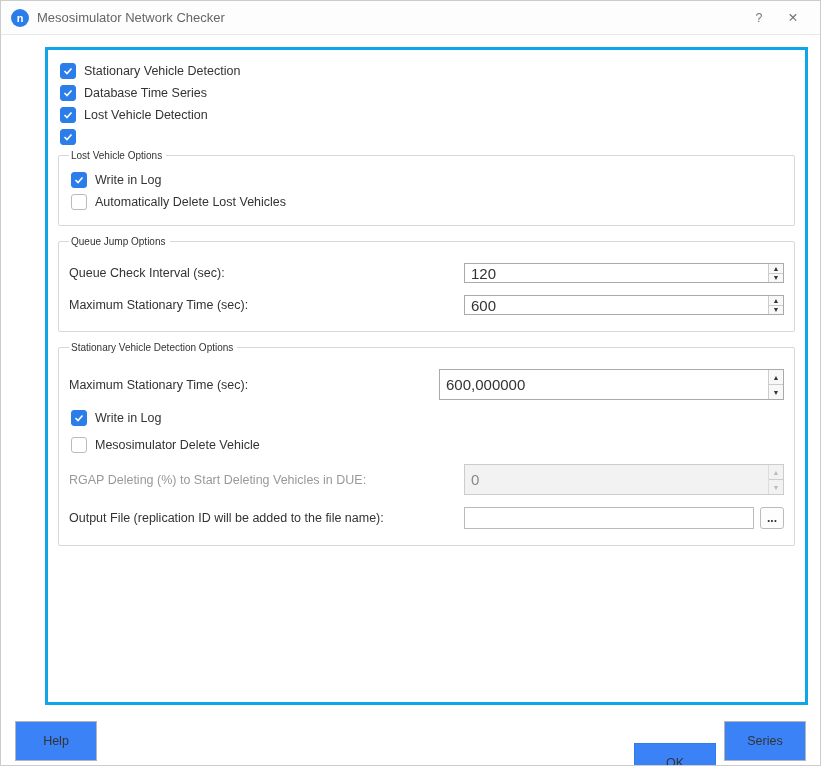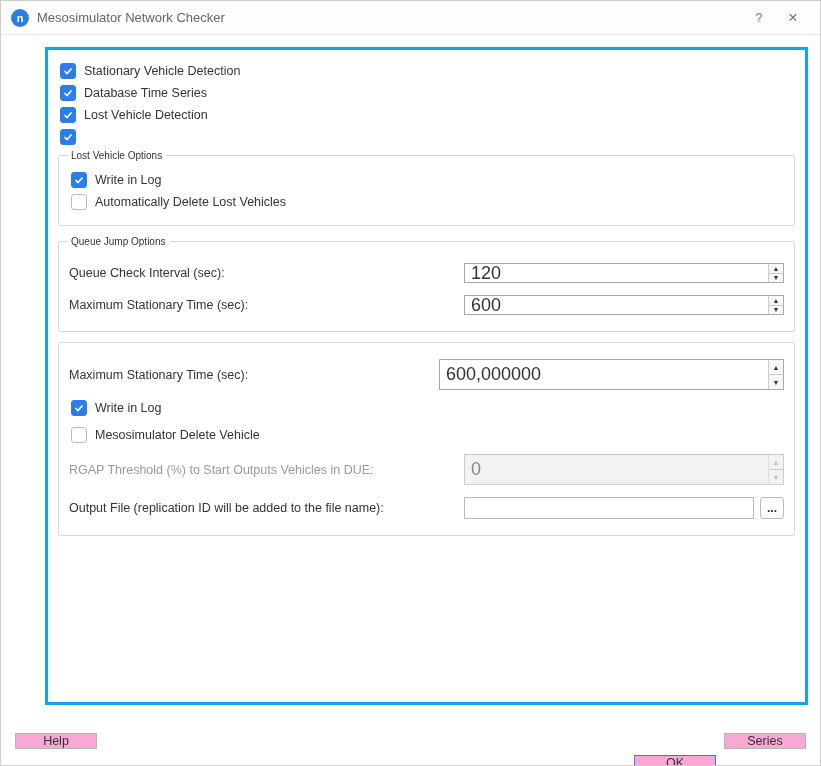--- a/index.html
+++ b/index.html
@@ -111,21 +111,21 @@
   }
   .spin-wrap.med {
     height: 20px;
   }
   .spin-input {
     flex: 1;
     border: none;
     outline: none;
     padding: 2px 6px;
     font-family: inherit;
-    font-size: 18px;
+    font-size: 15px;
     background: transparent;
     color: inherit;
   }
   .spin-btns {
     width: 15px;
     display: flex;
     flex-direction: column;
     border-left: 1px solid #ccc;
   }
   .spin-btn {
@@ -161,25 +161,25 @@
     font-size: 12px;
   }
   .footer {
     height: 48px;
     display: flex;
     align-items: center;
     padding: 0 14px;
     border-top: 0px;
   }
   .btn {
-    height: 16px;
+    height: 40px;
     min-width: 82px;
     border: 1px solid #b5b5b5;
     border-radius: 0;
-    background: #f9a8d4;
+    background: #3b82f6;
     display: flex; align-items: center; justify-content: center;
     cursor: pointer;
     font-size: 12.5px;
     color: #333;
     padding: 0 12px;
   }
   .btn.primary { border: 1.5px solid #2b7de9; }
   .footer-spacer { flex: 1; }
 </style>
 </head>
@@ -261,20 +261,21 @@
           <input class="spin-input" value="600" style="">
           <div class="spin-btns">
             <div class="spin-btn">▲</div>
             <div class="spin-btn">▼</div>
           </div>
         </div>
       </div>
     </fieldset>
 
     <fieldset>
+      <legend>Stationary Vehicle Detection Options</legend>
 
       <div class="form-row">
         <div class="form-label" style="width:370px;">Maximum Stationary Time (sec):</div>
         <div class="spin-wrap small">
           <input class="spin-input" value="600,000000" style="">
           <div class="spin-btns">
             <div class="spin-btn">▲</div>
             <div class="spin-btn">▼</div>
           </div>
         </div>
@@ -287,21 +288,21 @@
             </svg>
         </span>
         <span class="check-label">Write in Log</span>
       </div>
       <div class="check-row" style="padding-top:8px;">
         <span class="cbox unchecked"></span>
         <span class="check-label">Mesosimulator Delete Vehicle</span>
       </div>
 
       <div class="form-row">
-        <div class="form-label disabled" style="width:395px;">RGAP Threshold (%) to Start Outputs Vehicles in DUE:</div>
+        <div class="form-label disabled" style="width:395px;">RGAP Deleting (%) to Start Deleting Vehicles in DUE:</div>
         <div class="spin-wrap small disabled">
           <input class="spin-input" disabled="" value="0" style="">
           <div class="spin-btns" style="border-left-color:#ddd;">
             <div class="spin-btn" style="color:#bbb;background:#f2f2f2;">▲</div>
             <div class="spin-btn" style="color:#bbb;background:#f2f2f2;">▼</div>
           </div>
         </div>
       </div>
 
       <div class="form-row">

